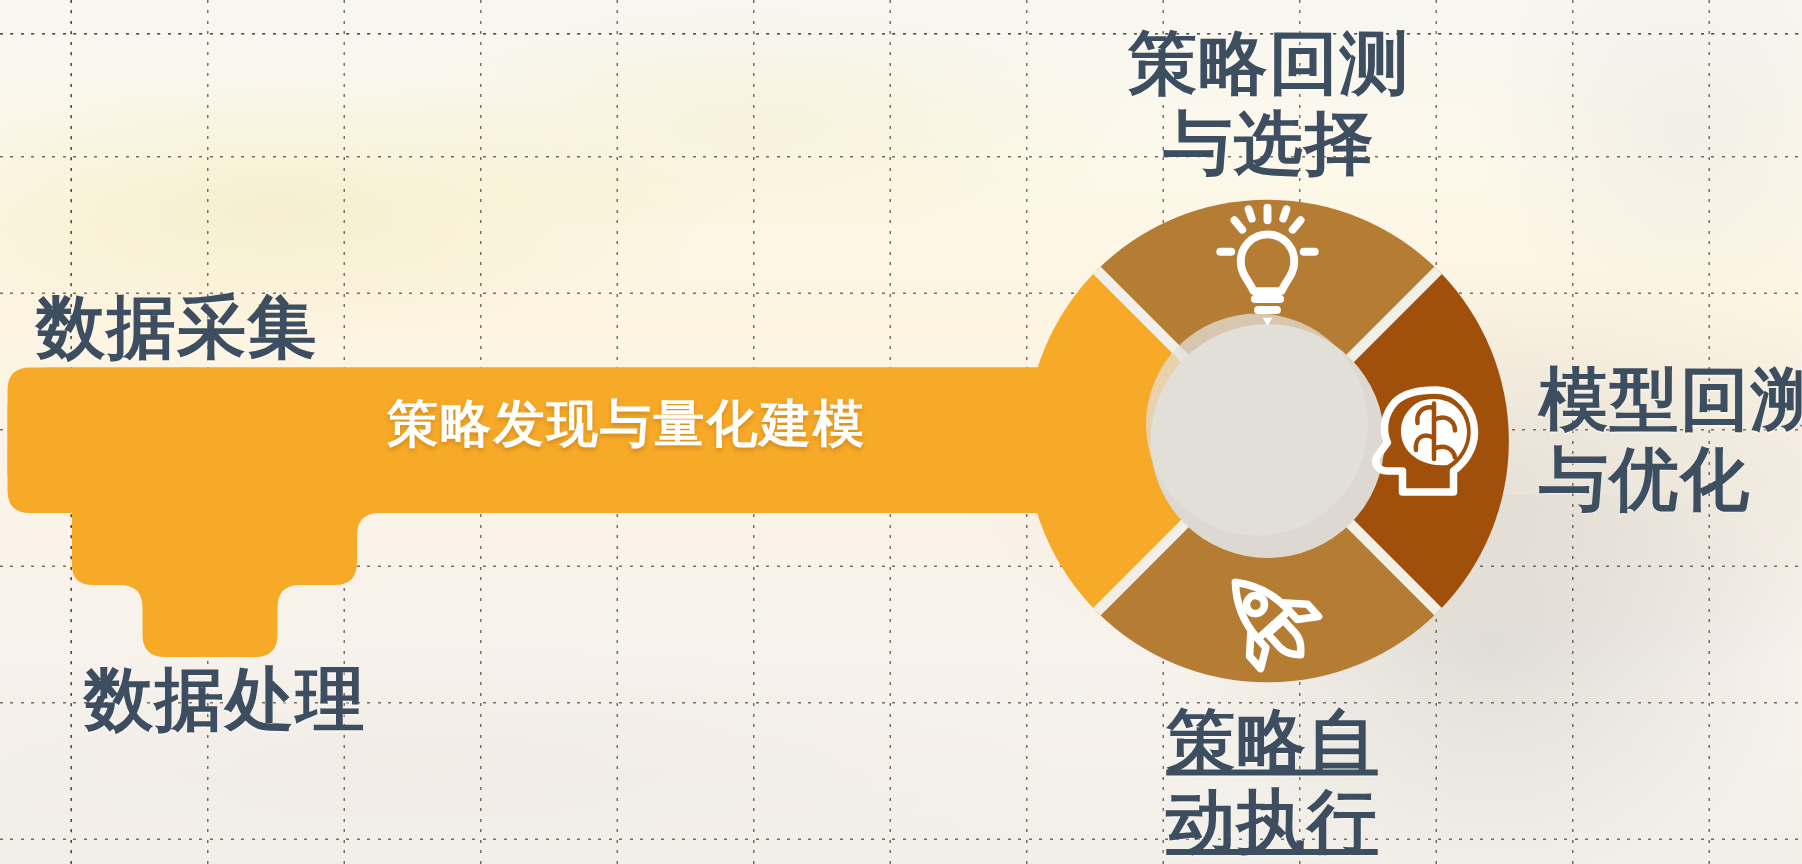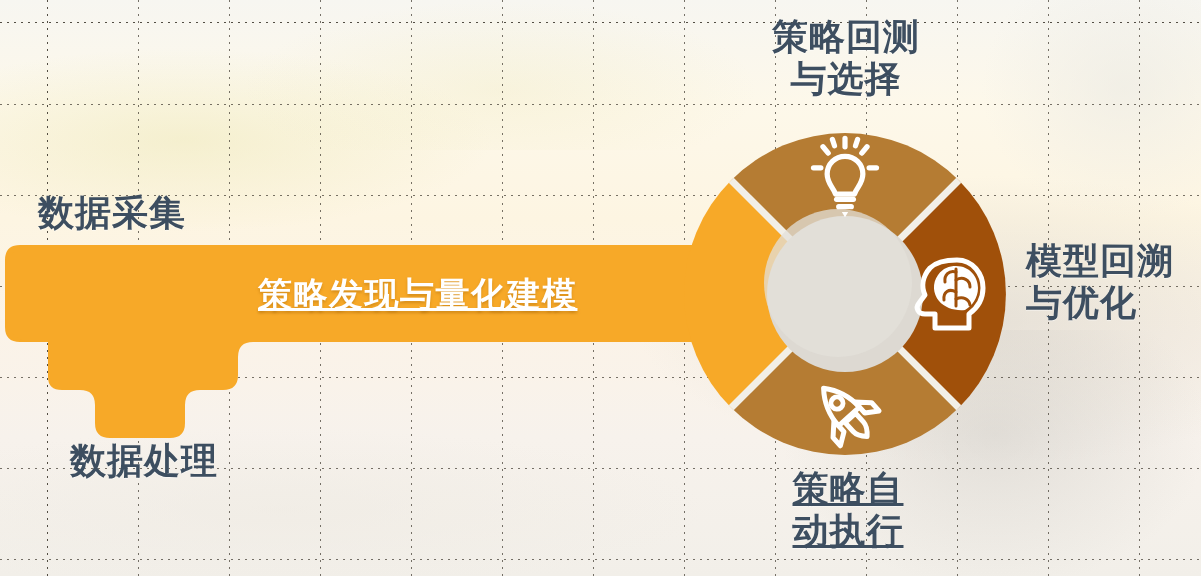--- a/index.html
+++ b/index.html
@@ -44,21 +44,21 @@
     background:repeating-linear-gradient(to right, rgba(62,56,46,.70) 0 2px, rgba(0,0,0,0) 2px 7px);}
   .gl-v{top:0;width:1px;height:576px;
     background:repeating-linear-gradient(to bottom, rgba(62,56,46,.70) 0 2px, rgba(0,0,0,0) 2px 7px);}
 
   svg.art{position:absolute;left:0;top:0;width:1201px;height:576px;overflow:visible;}
 
   .lbl{
     position:absolute;
     color:#3d4e60;
     font-weight:700;
-    font-size:36px;
+    font-size:46px;
     line-height:1.16;
     letter-spacing:1px;
     white-space:pre;
     text-shadow:0 1px 0 rgba(255,255,255,.45);
   }
   .lbl.center{text-align:center;}
   .lbl.right{text-align:left;}
 
   #bar-title{
     position:absolute;
@@ -196,25 +196,25 @@
 
     <g fill="none" stroke="#ffffff" stroke-width="5" stroke-linecap="round" stroke-linejoin="round" transform="translate(845,412) rotate(-42)">
       <path d="M 0 -32 C 11 -19 14 -6 14 6 L -14 6 C -14 -6 -11 -19 0 -32 Z"></path>
       <circle cx="0" cy="-12" r="6"></circle>
       <path d="M -14 -1 L -26 11 L -26 22 L -14 14 Z"></path>
       <path d="M 14 -1 L 26 11 L 26 22 L 14 14 Z"></path>
       <path d="M -7 8 L -7 20 C -7 26 -3 30 0 33 C 3 30 7 26 7 20 L 7 8 Z"></path>
     </g>
   </svg>
 
-  <div id="bar-title" style="left:258px;top:272px;text-decoration:underline;">策略发现与量化建模</div>
-
-  <div class="lbl" style="left:38px;top:192px;">数据采集</div>
-
-  <div class="lbl" style="left:70px;top:440px;">数据处理</div>
+  <div id="bar-title" style="left:258px;top:260px;">策略发现与量化建模</div>
+
+  <div class="lbl" style="left:24px;top:192px;">数据采集</div>
+
+  <div class="lbl" style="left:56px;top:440px;">数据处理</div>
 
   <div class="lbl center" style="left:740px;top:16px;width:212px;">策略回测
 与选择</div>
 
   <div class="lbl right" style="left:1026px;top:240px;width:180px;">模型回溯
 与优化</div>
 
   <div class="lbl center" style="left:760px;top:468px;width:176px;text-decoration:underline;">策略自
 动执行</div>
 

